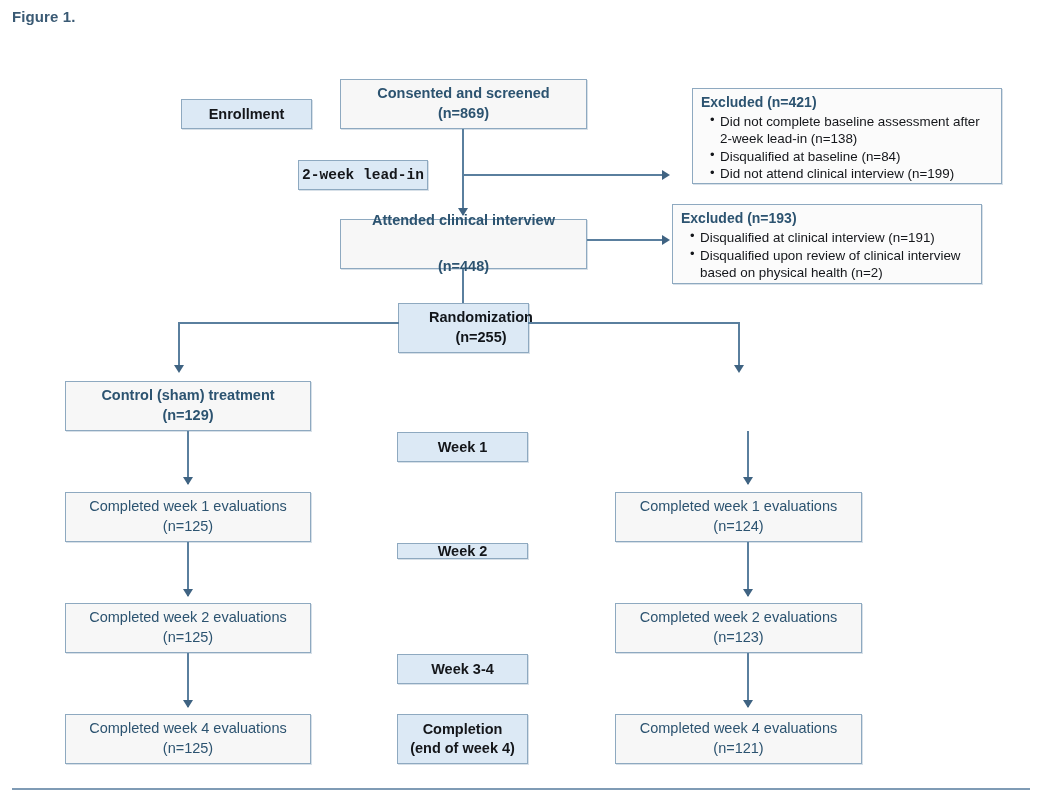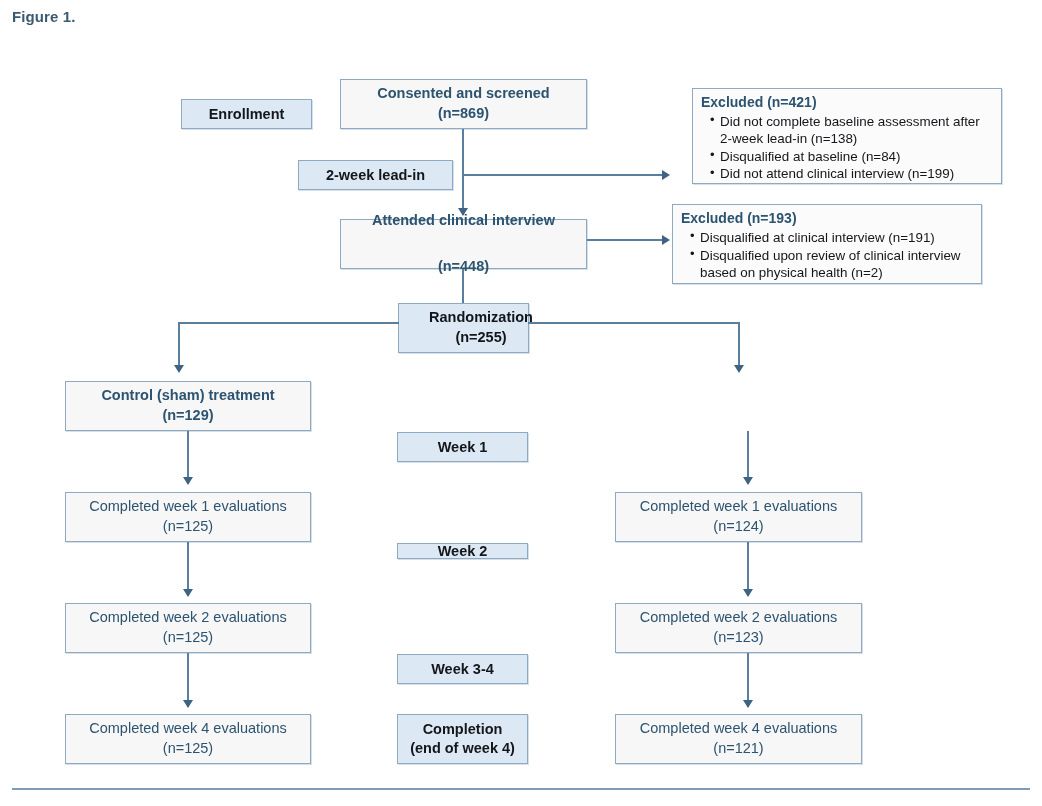--- a/index.html
+++ b/index.html
@@ -167,21 +167,21 @@
   </div>
 
   <div class="node bold" style="left:340px; top:79px; width:247px; height:50px;">
     <span class="ln">Consented and screened</span>
     <span class="ln">(n=869)</span>
   </div>
 
   <div class="vline" style="left:462px; top:129px; height:86px;"></div>
   <div class="arrow-down" style="left:458px; top:208px;"></div>
 
-  <div class="stage" style="left:298px; top:160px; width:155px; height:30px;">
+  <div class="stage" style="left:298px; top:160px; width:130px; height:30px;font-family:Liberation Mono, monospace;">
     <span class="ln">2-week lead-in</span>
   </div>
 
   <div class="hline" style="left:462px; top:174px; width:201px;"></div>
   <div class="arrow-right" style="left:662px; top:170px;"></div>
 
   <div class="excl" style="left:672px; top:88px; width:310px; height:96px;margin-left:20px;">
     <div class="excl-head">Excluded (n=421)</div>
     <ul>
       <li>Did not complete baseline assessment after 2-week lead-in (n=138)</li>

